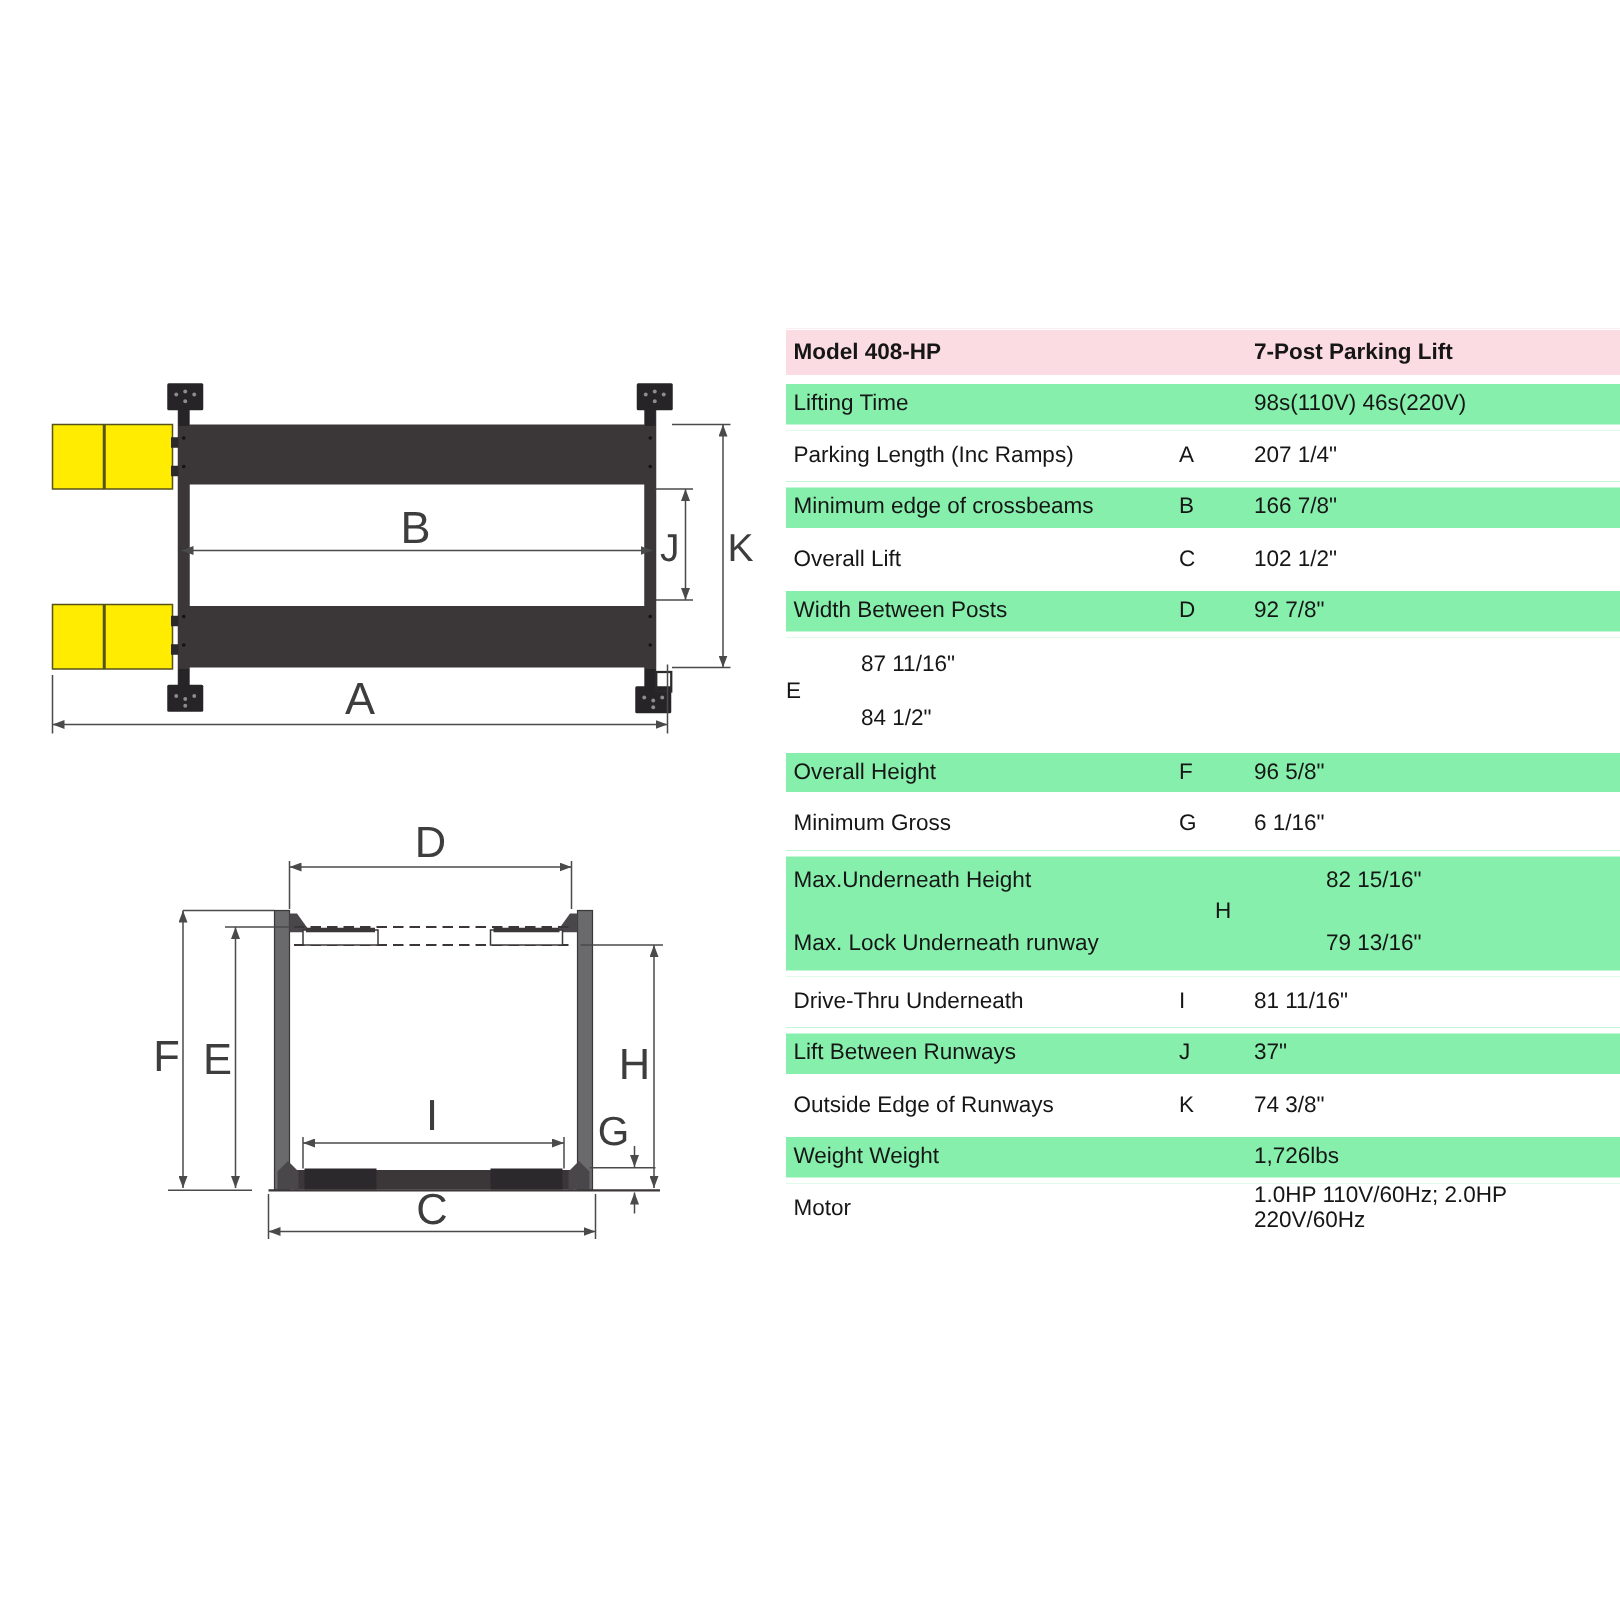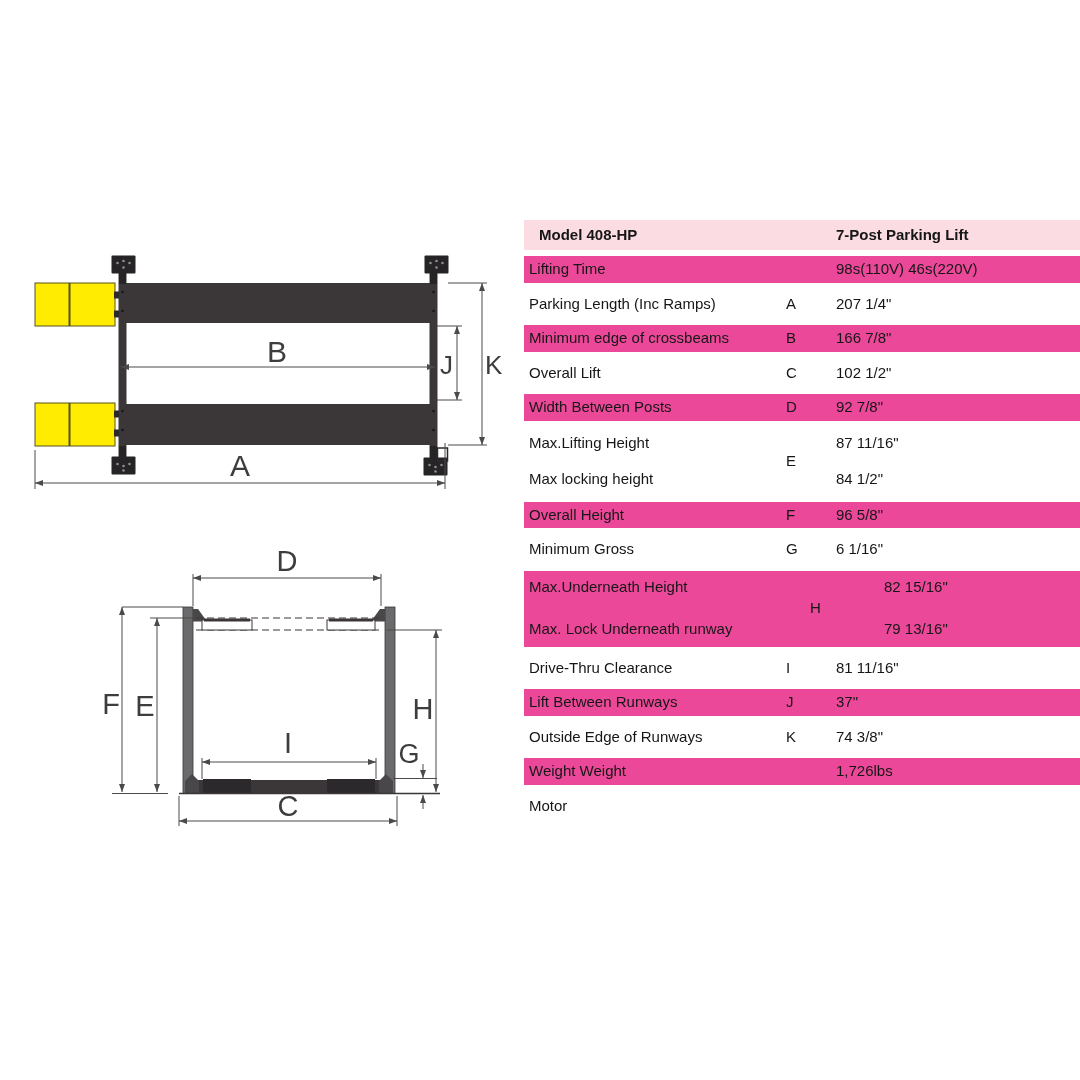--- a/index.html
+++ b/index.html
@@ -3,27 +3,27 @@
 <meta charset="utf-8">
 <style>
   html,body{margin:0;padding:0;background:#fff;}
   .canvas{position:relative;width:1080px;height:1080px;background:#fff;overflow:hidden;
           font-family:"Liberation Sans",sans-serif;}
 
   
   .spec-table{position:absolute;left:524px;top:219px;width:556px;color:#161616;
               font-size:15px;line-height:1.1;}
   .row{display:flex;align-items:center;height:34.5px;}
-  .row.pink{background:#ec4899;box-shadow:inset 0 4px 0 #fff, inset 0 -4px 0 #fff;}
+  .row.pink{background:#86efac;box-shadow:inset 0 4px 0 #fff, inset 0 -4px 0 #fff;}
   .row.header{height:33px;font-weight:bold;background:#fbdce2;
               box-shadow:inset 0 1px 0 #fff, inset 0 -2px 0 #fff;}
   .c-label{width:262px;padding-left:5px;box-sizing:border-box;}
   .c-letter{width:50px;}
   .c-value{flex:1;}
-  .h-model{width:312px;padding-left:15px;box-sizing:border-box;}
+  .h-model{width:312px;padding-left:5px;box-sizing:border-box;}
   .h-type{flex:1;}
   .row.double{align-items:stretch;}
   .row.d-e{height:73px;}
   .row.d-h{height:84px;gap:24px;}
   .dcol{display:flex;flex-direction:column;justify-content:space-around;}
   .row.double .c-letter{display:flex;align-items:center;}
 
   
   svg{position:absolute;}
   svg text{font-family:"Liberation Sans",sans-serif;fill:#3d3d3d;}
@@ -241,24 +241,20 @@
       <span class="c-value">102 1/2"</span>
     </div>
 
     <div class="row pink">
       <span class="c-label">Width Between Posts</span>
       <span class="c-letter">D</span>
       <span class="c-value">92 7/8"</span>
     </div>
 
     <div class="row double d-e">
-      <span class="c-label dcol">
-        <span>Max.Lifting Height</span>
-        <span>Max locking height</span>
-      </span>
       <span class="c-letter">E</span>
       <span class="c-value dcol">
         <span>87 11/16"</span>
         <span>84 1/2"</span>
       </span>
     </div>
 
     <div class="row pink">
       <span class="c-label">Overall Height</span>
       <span class="c-letter">F</span>
@@ -277,21 +273,21 @@
         <span>Max. Lock Underneath runway</span>
       </span>
       <span class="c-letter">H</span>
       <span class="c-value dcol">
         <span>82 15/16"</span>
         <span>79 13/16"</span>
       </span>
     </div>
 
     <div class="row">
-      <span class="c-label">Drive-Thru Clearance</span>
+      <span class="c-label">Drive-Thru Underneath</span>
       <span class="c-letter">I</span>
       <span class="c-value">81 11/16"</span>
     </div>
 
     <div class="row pink">
       <span class="c-label">Lift Between Runways</span>
       <span class="c-letter">J</span>
       <span class="c-value">37"</span>
     </div>
 
@@ -303,16 +299,17 @@
 
     <div class="row pink">
       <span class="c-label">Weight Weight</span>
       <span class="c-letter"></span>
       <span class="c-value">1,726lbs</span>
     </div>
 
     <div class="row">
       <span class="c-label">Motor</span>
       <span class="c-letter"></span>
+      <span class="c-value">1.0HP 110V/60Hz;  2.0HP 220V/60Hz</span>
     </div>
 
   </div>
 </div>
 
 </body></html>

